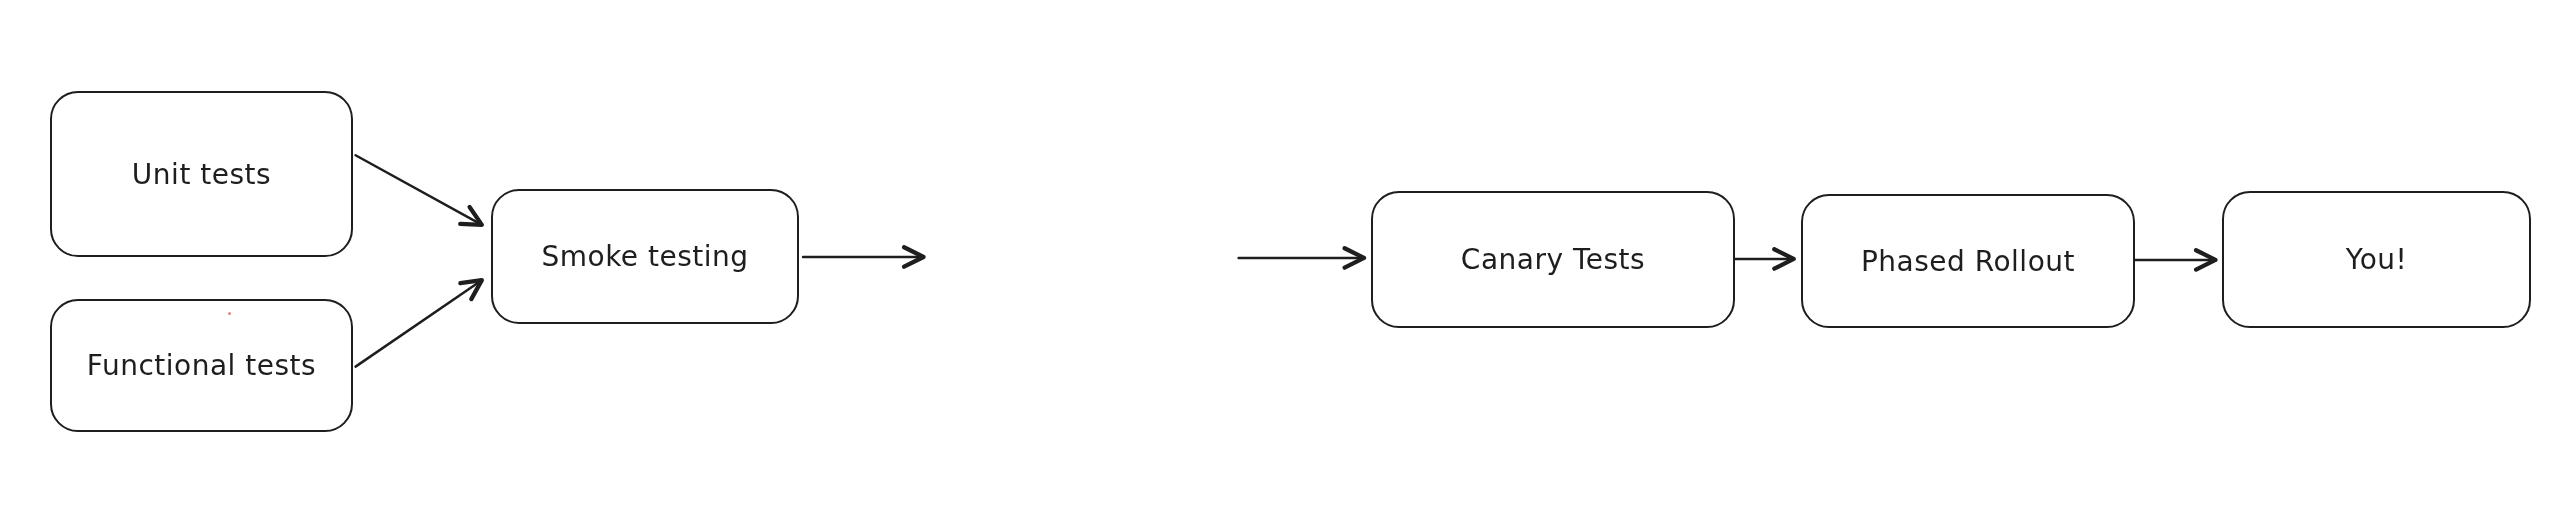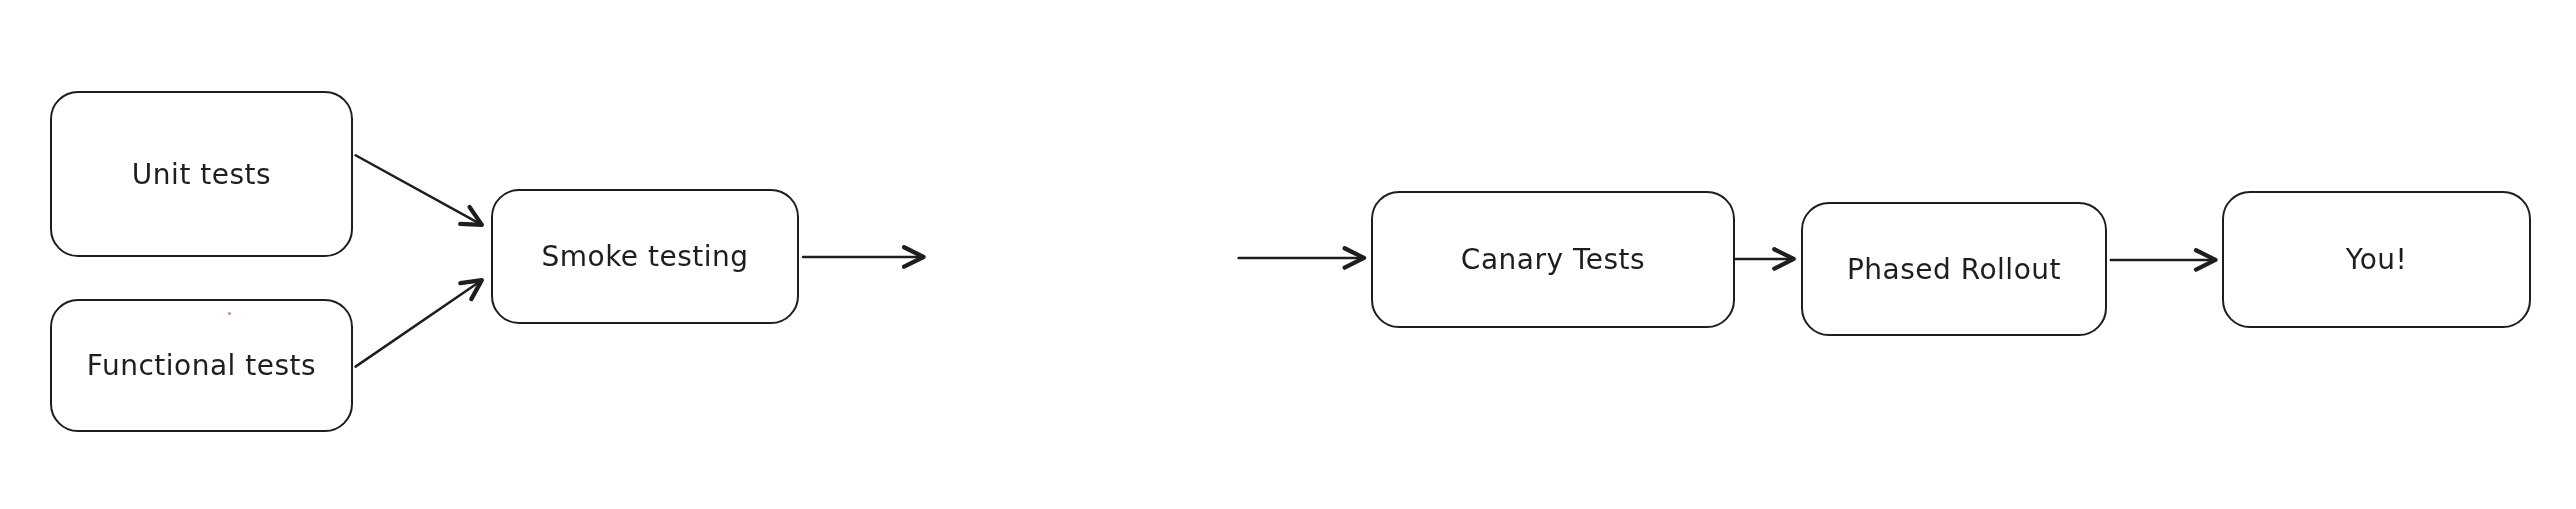--- a/index.html
+++ b/index.html
@@ -40,21 +40,21 @@
     letter-spacing: 0.5px;
     white-space: pre-line;
     user-select: none;
   }
   
   #node-unit-tests        { left: 50px;   top: 91px;  width: 303px; height: 166px; }
   #node-functional-tests  { left: 50px;   top: 299px; width: 303px; height: 133px; }
   #node-smoke-testing     { left: 491px;  top: 189px; width: 308px; height: 135px; }
   #node-dbt-cloud         { left: 930px;  top: 190px; width: 304px; height: 134px; }
   #node-canary-tests      { left: 1371px; top: 191px; width: 364px; height: 137px; }
-  #node-phased-rollout    { left: 1801px; top: 202px; width: 306px; height: 134px; }
+  #node-phased-rollout    { left: 1801px; top: 194px; width: 334px; height: 134px; }
   #node-you               { left: 2222px; top: 191px; width: 309px; height: 137px; }
   .edge {
     stroke: #1e1e1e;
     stroke-width: 2.5;
     fill: none;
     stroke-linecap: round;
   }
   .red-speck {
     position: absolute;
     left: 228px;

